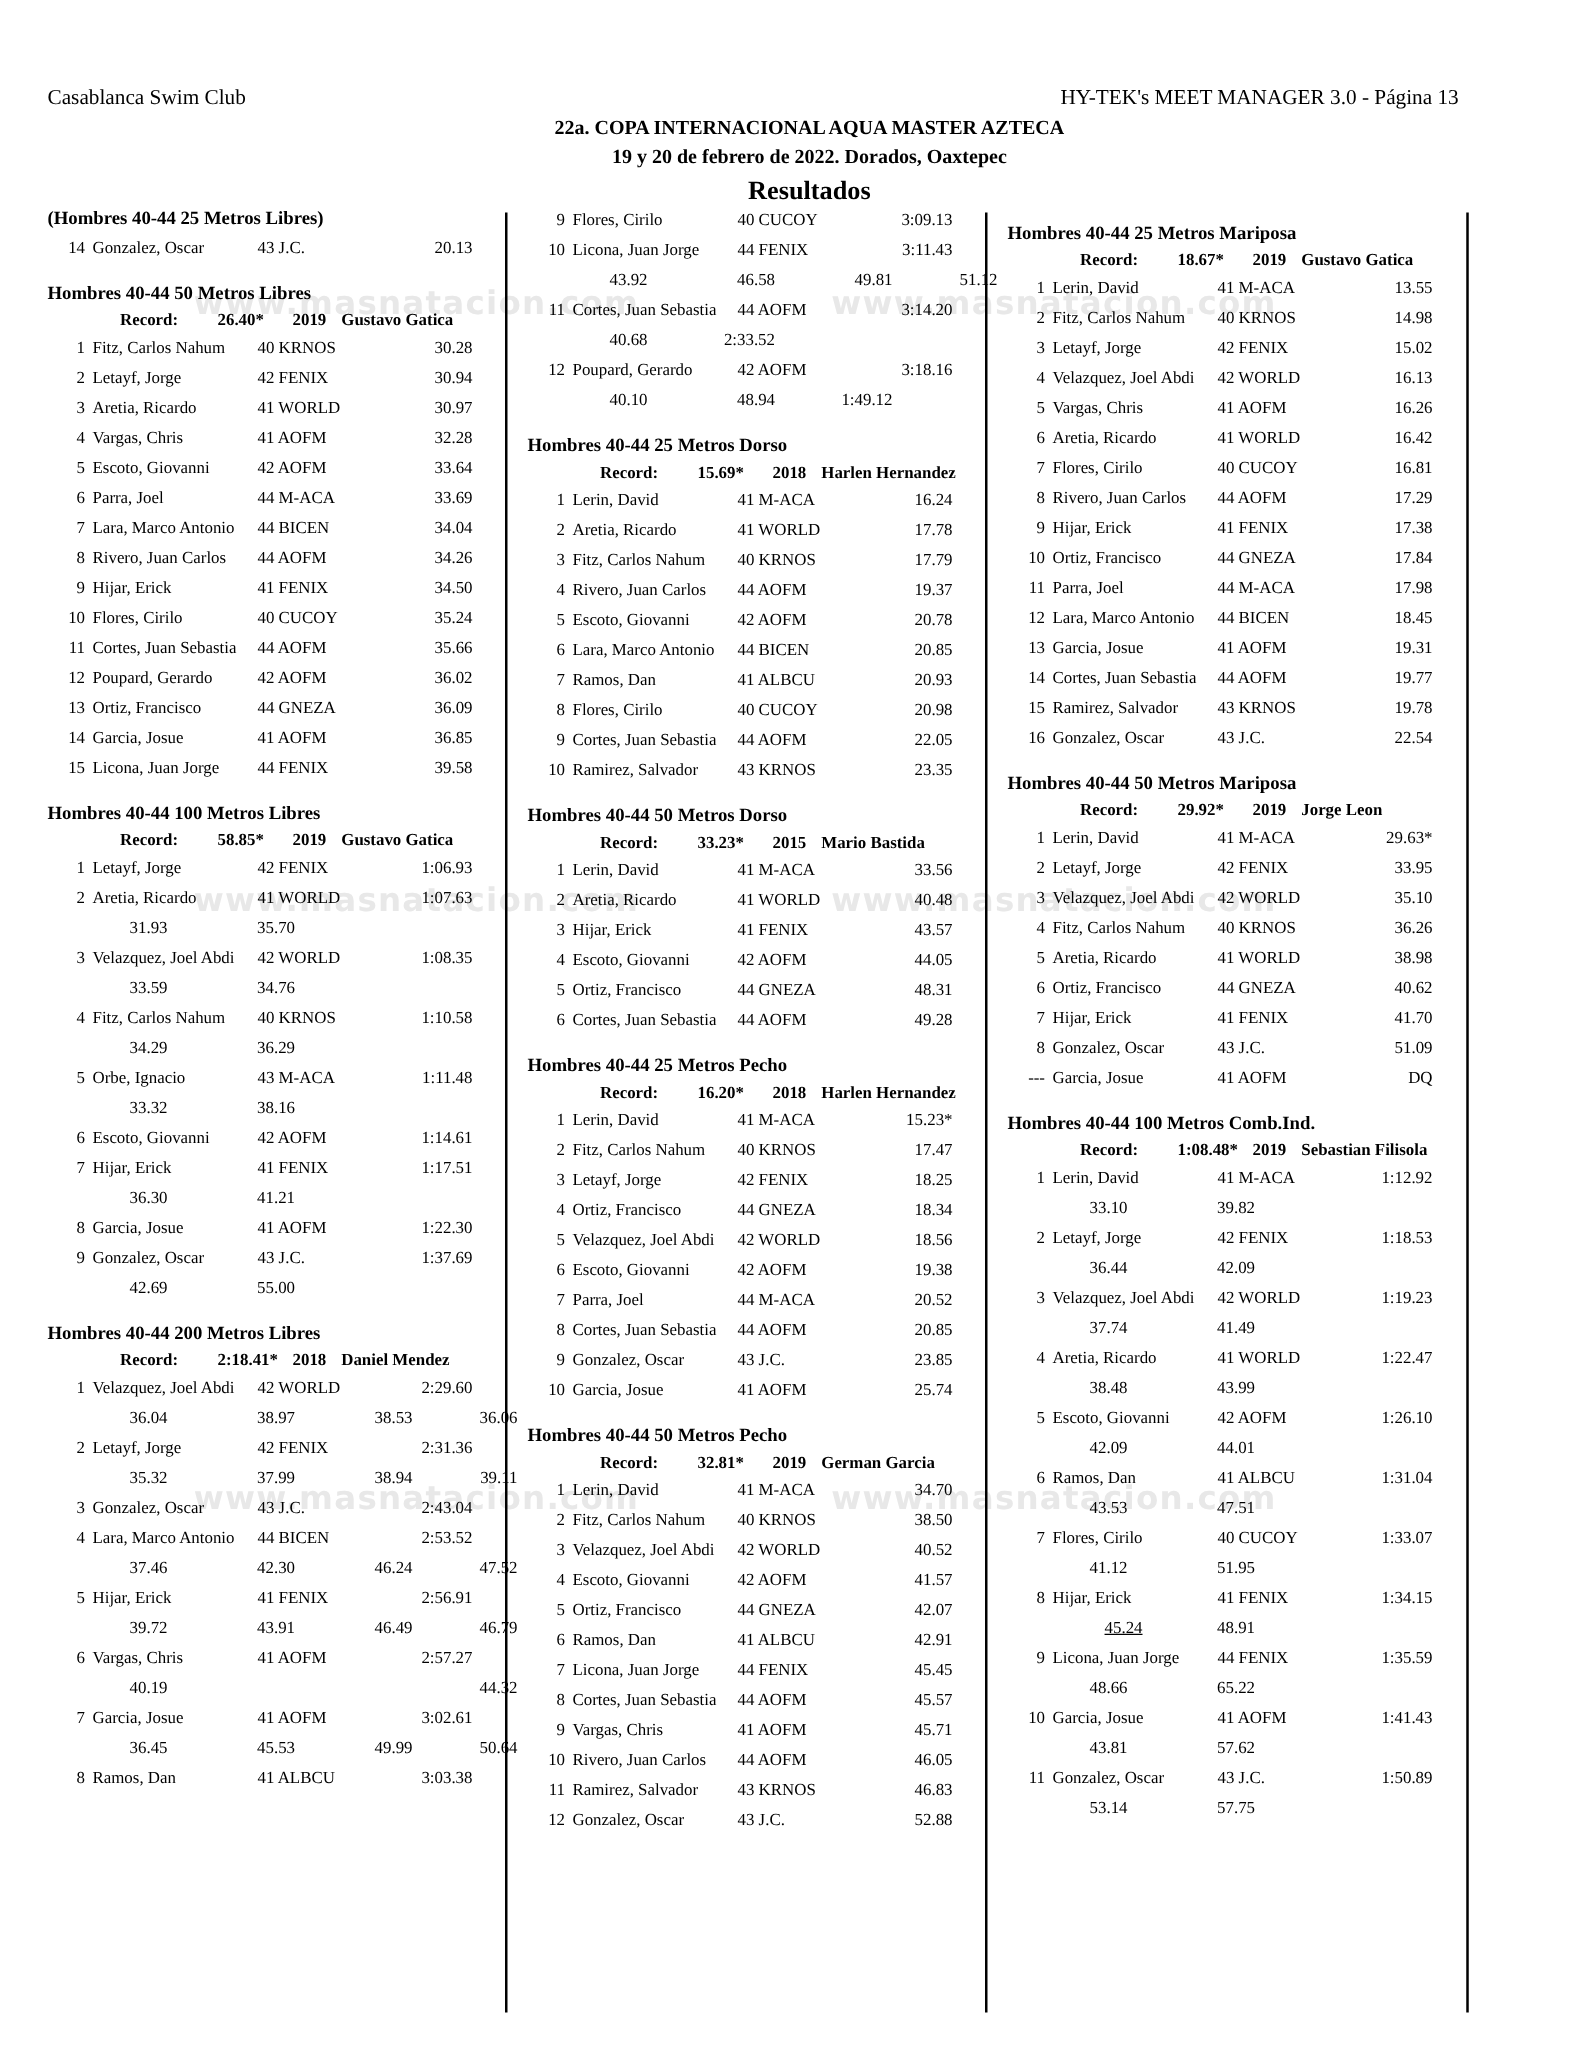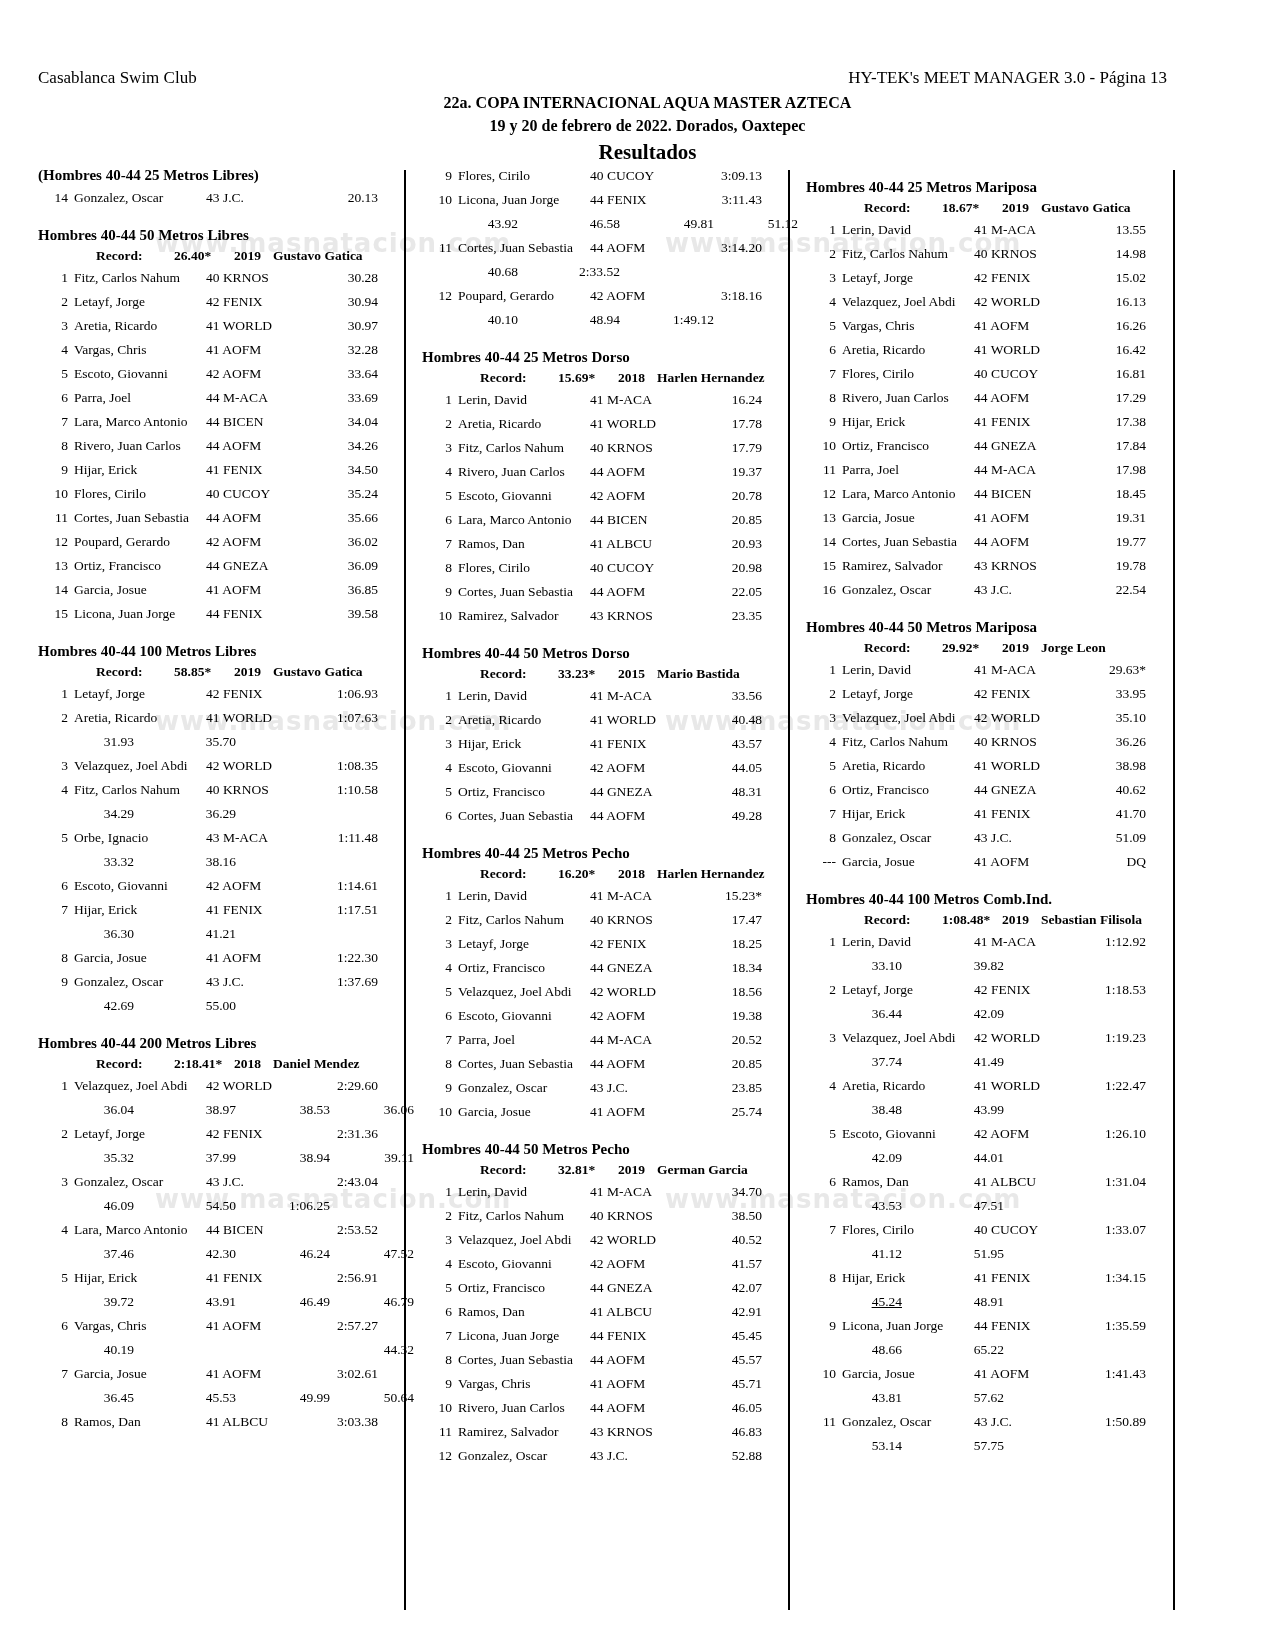--- a/index.html
+++ b/index.html
@@ -180,20 +180,24 @@
       <div class="split">
         <span style="left: 36px;">31.93</span>
         <span style="left: 138px;">35.70</span>
       </div>
       <div class="row">
         <span class="place">3</span>
         <span class="name">Velazquez, Joel Abdi</span>
         <span class="team">42 WORLD</span>
         <span class="time">1:08.35</span>
       </div>
+      <div class="split">
+        <span style="left: 36px;">33.59</span>
+        <span style="left: 138px;">34.76</span>
+      </div>
       <div class="row">
         <span class="place">4</span>
         <span class="name">Fitz, Carlos Nahum</span>
         <span class="team">40 KRNOS</span>
         <span class="time">1:10.58</span>
       </div>
       <div class="split">
         <span style="left: 36px;">34.29</span>
         <span style="left: 138px;">36.29</span>
       </div>
@@ -271,26 +275,20 @@
         <span style="left: 138px;">37.99</span>
         <span style="left: 232px;">38.94</span>
         <span style="left: 316px;">39.11</span>
       </div>
       <div class="row">
         <span class="place">3</span>
         <span class="name">Gonzalez, Oscar</span>
         <span class="team">43 J.C.</span>
         <span class="time">2:43.04</span>
       </div>
-      <div class="split">
-        <span style="left: 36px;">46.09</span>
-        <span style="left: 138px;">54.50</span>
-        <span style="left: 232px;">1:06.25</span>
-        <span style="left: 316px;"></span>
-      </div>
       <div class="row">
         <span class="place">4</span>
         <span class="name">Lara, Marco Antonio</span>
         <span class="team">44 BICEN</span>
         <span class="time">2:53.52</span>
       </div>
       <div class="split">
         <span style="left: 36px;">37.46</span>
         <span style="left: 138px;">42.30</span>
         <span style="left: 232px;">46.24</span>
@@ -897,21 +895,21 @@
         <span style="left: 36px;">41.12</span>
         <span style="left: 138px;">51.95</span>
       </div>
       <div class="row">
         <span class="place">8</span>
         <span class="name">Hijar, Erick</span>
         <span class="team">41 FENIX</span>
         <span class="time">1:34.15</span>
       </div>
       <div class="split">
-        <span style="left: 36px; text-decoration: underline;">45.24</span>
+        <span style="left: 48px; text-decoration: underline;">45.24</span>
         <span style="left: 138px;">48.91</span>
       </div>
       <div class="row">
         <span class="place">9</span>
         <span class="name">Licona, Juan Jorge</span>
         <span class="team">44 FENIX</span>
         <span class="time">1:35.59</span>
       </div>
       <div class="split">
         <span style="left: 36px;">48.66</span>

